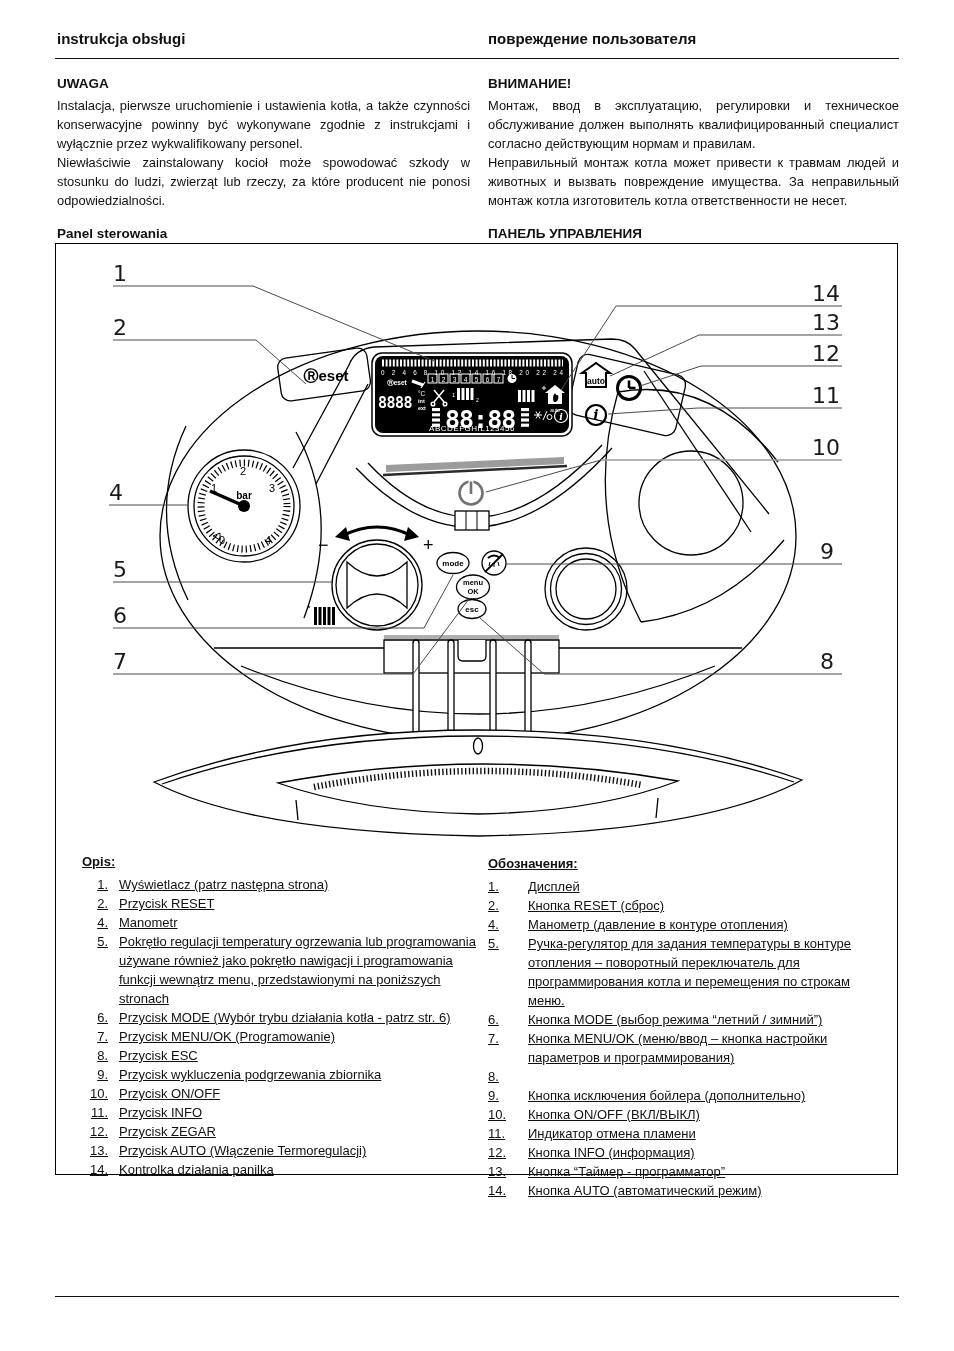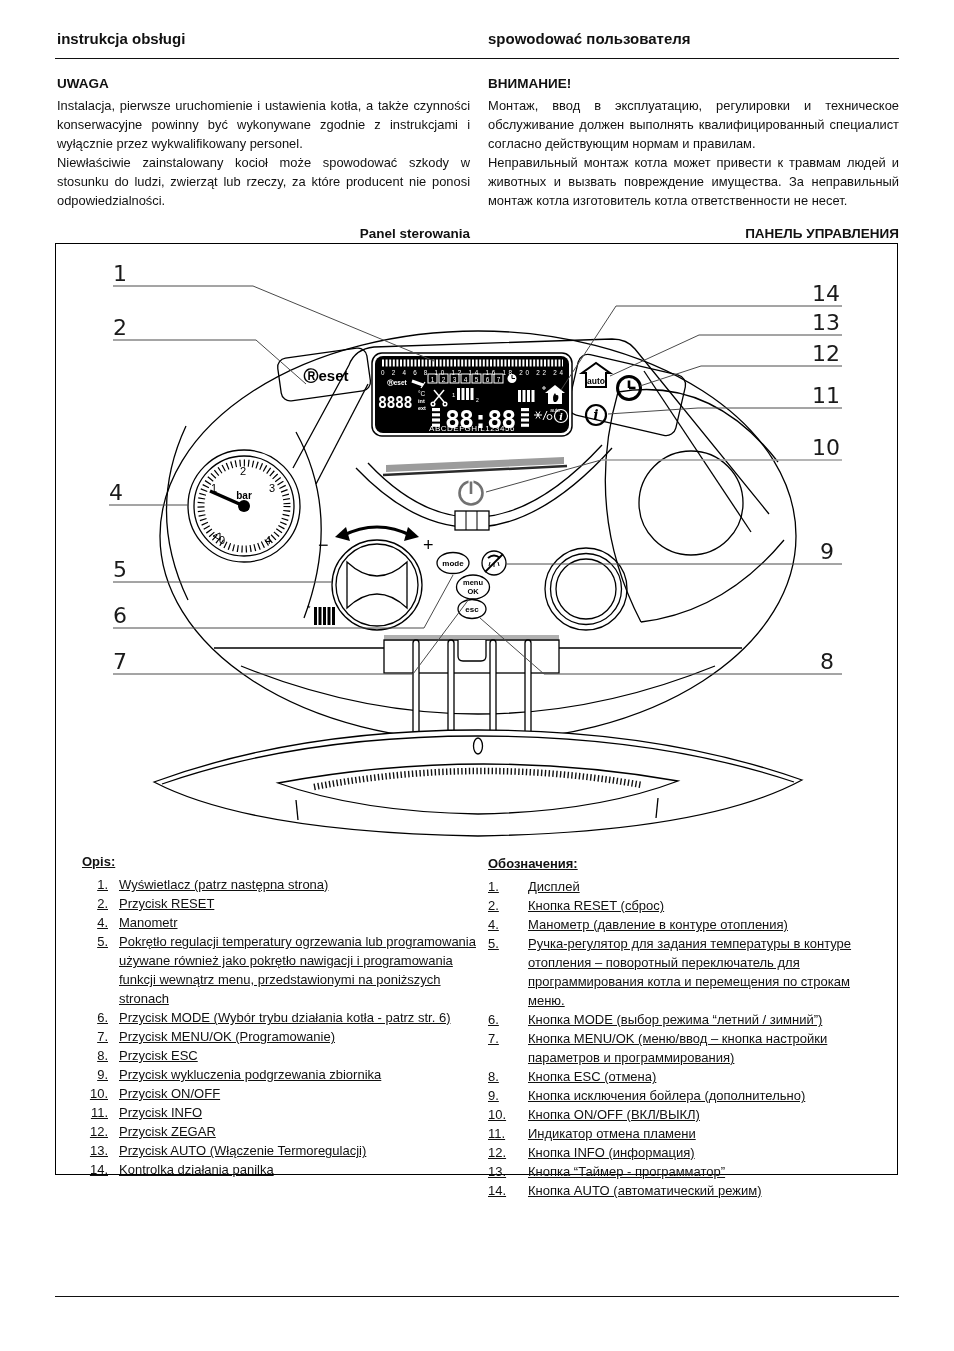--- a/index.html
+++ b/index.html
@@ -10,21 +10,21 @@
   .hdr-r{left:488px;}
   .rule{position:absolute;left:55px;width:844px;border-top:1.6px solid #111;}
   .rule-top{top:58px;}
   .rule-bot{top:1296px;}
   .pagenum{position:absolute;left:56px;top:1361px;font-size:13px;}
   .col{position:absolute;top:74px;text-align:justify;font-size:12.9px;line-height:19px;}
   .col-l{left:57px;width:413px;}
   .col-r{left:488px;width:411px;}
   .col h3{font-size:13.5px;margin:0 0 3px 0;}
   .col p{margin:0;}
-  .panel-t{font-weight:bold;margin-top:14px;font-size:13.5px;text-align:right;}
+  .panel-t{font-weight:bold;margin-top:14px;font-size:13.5px;text-align:left;}
   .figure{position:absolute;left:55px;top:243px;width:841px;height:930px;
           border:1.6px solid #000;background:#fff;}
   .figure svg{position:absolute;left:0;top:0;}
   .legend{position:absolute;width:396px;font-size:13px;line-height:19px;text-decoration:underline;}
   .legend-pl{left:26px;top:608px;}
   .legend-ru{left:432px;top:610px;}
   .legend .lt{font-weight:bold;margin-bottom:4px;}
   .li{display:flex;}
   .li .n{flex:0 0 26px;text-align:right;padding-right:11px;white-space:nowrap;}
   .legend-ru .li .n{text-align:left;flex-basis:24px;padding-right:16px;}
@@ -38,21 +38,21 @@
   .wt{fill:#fff;font-family:"Liberation Sans",sans-serif;}
   .seg{font-family:"DejaVu Sans Mono",monospace;font-weight:bold;fill:#fff;}
   .btn-t{font-family:"Liberation Sans",sans-serif;font-weight:bold;fill:#000;}
 </style>
 </head>
 <body>
 
 <div class="page">
 
   <div class="hdr hdr-l">instrukcja obsługi</div>
-  <div class="hdr hdr-r">spowodować пользователя</div>
+  <div class="hdr hdr-r">повреждение пользователя</div>
   <div class="rule rule-top"></div>
 
   <div class="col col-l">
     <h3>UWAGA</h3>
     <p>Instalacja, pierwsze uruchomienie i ustawienia kotła, a także czynności konserwacyjne powinny być wykonywane zgodnie z instrukcjami i wyłącznie przez wykwalifikowany personel.</p>
     <p>Niewłaściwie zainstalowany kocioł może spowodować szkody w stosunku do ludzi, zwierząt lub rzeczy, za które producent nie ponosi odpowiedzialności.</p>
     <div class="panel-t">Panel sterowania</div>
   </div>
 
   <div class="col col-r">
@@ -413,21 +413,20 @@
             <span class="t">Кнопка MODE (выбор режима “летний / зимний”)</span>
           </div>
 
           <div class="li">
             <span class="n">7.</span>
             <span class="t">Кнопка MENU/OK (меню/ввод – кнопка настройки параметров и программирования)</span>
           </div>
 
           <div class="li">
             <span class="n">8.</span>
-            <span class="t">Кнопка ESC (отмена)</span>
           </div>
 
           <div class="li">
             <span class="n">9.</span>
             <span class="t">Кнопка исключения бойлера (дополнительно)</span>
           </div>
 
           <div class="li">
             <span class="n">10.</span>
             <span class="t">Кнопка ON/OFF (ВКЛ/ВЫКЛ)</span>

